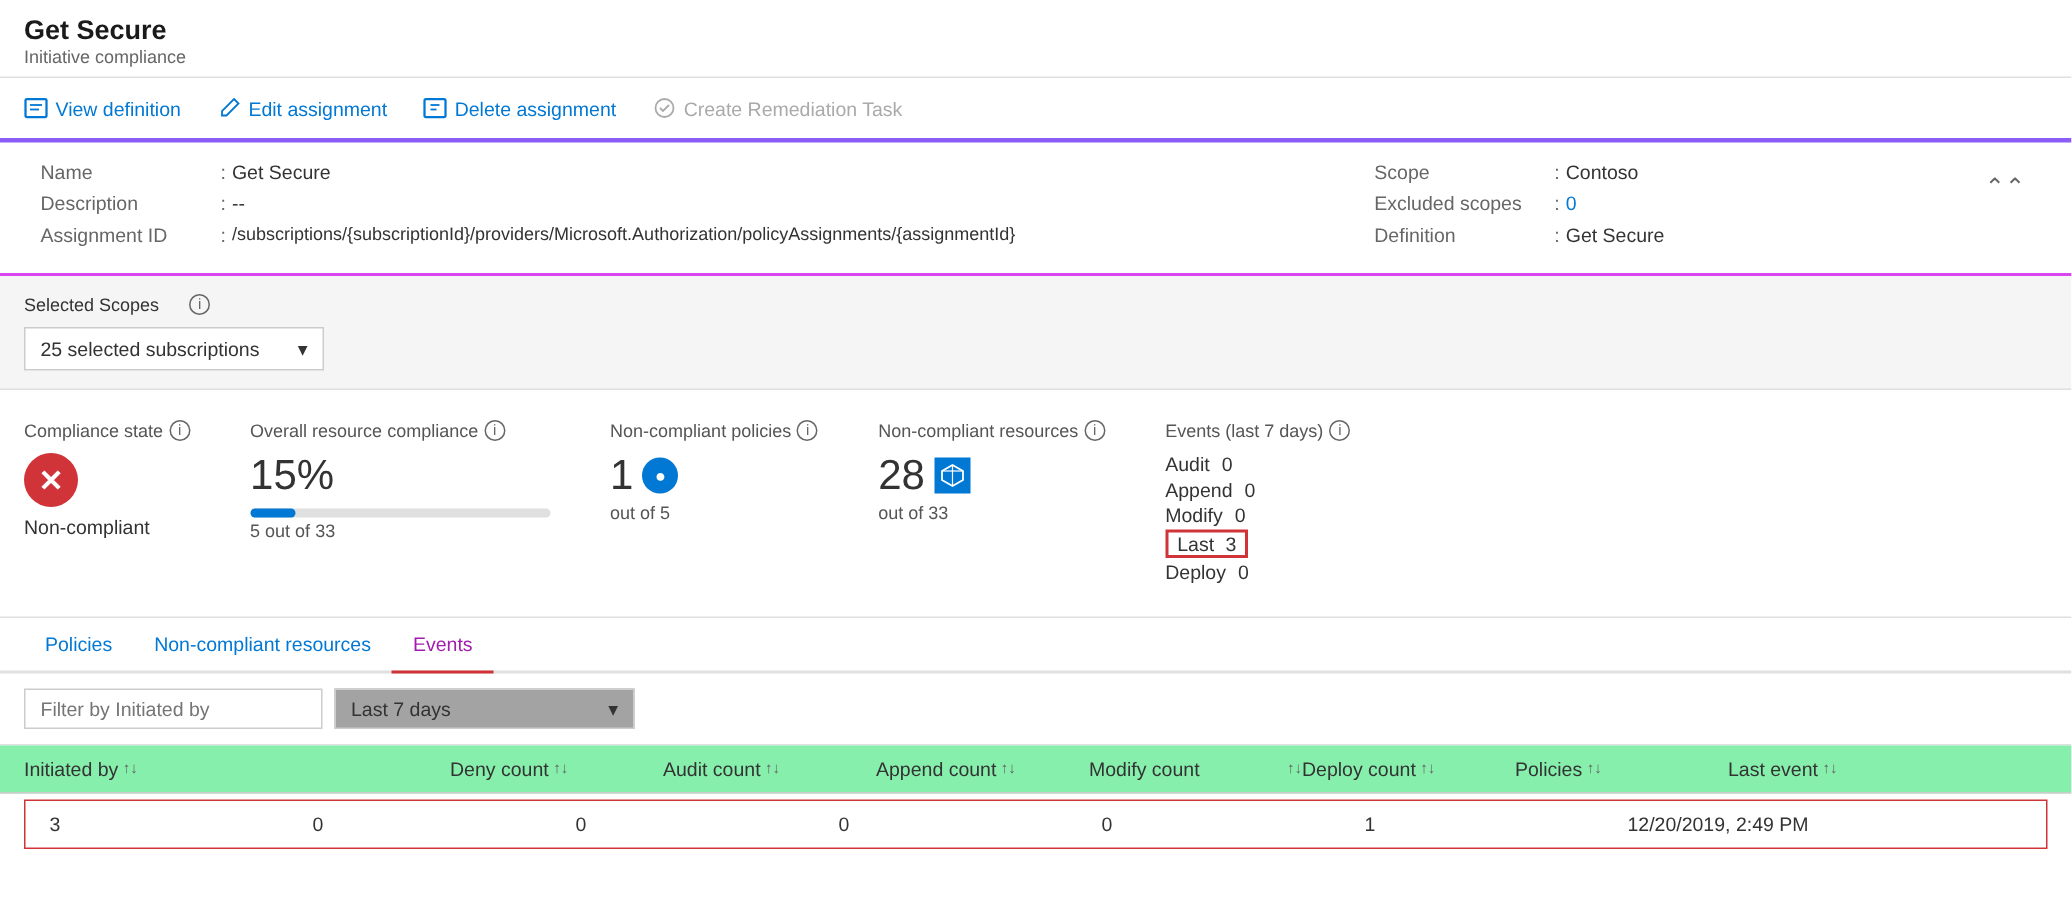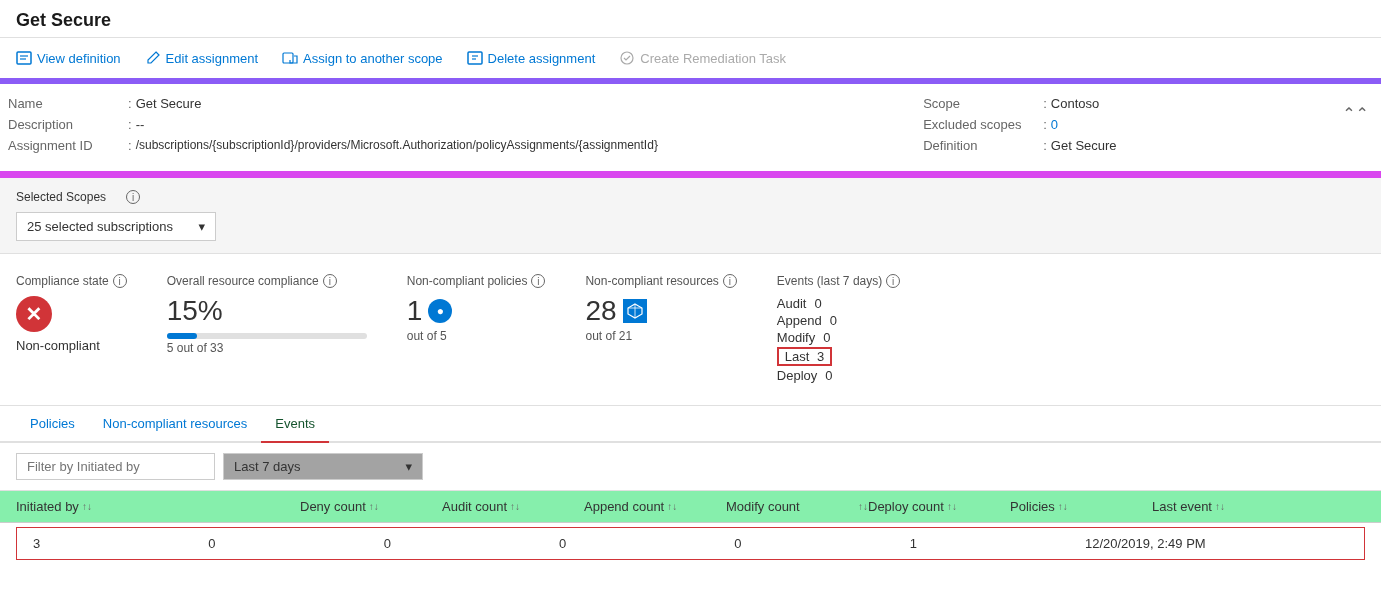--- a/index.html
+++ b/index.html
@@ -2,25 +2,25 @@
 <html><head>
   <meta charset="utf-8">
   <style>
     * { box-sizing: border-box; margin: 0; padding: 0; }
     body { font-family: 'Segoe UI', Arial, sans-serif; font-size: 13px; color: #333; background: #fff; }
 
     .page-header { padding: 10px 16px 6px; border-bottom: 1px solid #e0e0e0; }
     .page-title { font-size: 18px; font-weight: 600; color: #1a1a1a; }
     .page-subtitle { font-size: 12px; color: #666; }
 
-    .toolbar { display: flex; align-items: flex-start; gap: 24px; padding: 8px 16px; border-bottom: 6px solid #8b5cf6; }
+    .toolbar { display: flex; align-items: flex-start; gap: 24px; padding: 8px 16px; border-bottom: 3px solid #8b5cf6; }
     .toolbar-btn { display: flex; align-items: center; gap: 5px; background: none; border: none; cursor: pointer; color: #0078d4; font-size: 13px; padding: 4px 0; }
     .toolbar-btn.disabled { color: #aaa; cursor: default; }
 
-    .meta-section { display: flex; padding: 12px 8px; border-bottom: 7px solid #d946ef; gap: 15px; }
+    .meta-section { display: flex; padding: 12px 27px; border-bottom: 2px solid #d946ef; gap: 3px; }
     .meta-left { flex: 1; }
     .meta-right { flex: 0 0 400px; }
     .meta-row { display: flex; margin-bottom: 6px; font-size: 13px; }
     .meta-label { color: #666; min-width: 120px; }
     .meta-value { color: #333; }
     .collapse-btn { display: flex; justify-content: center; padding: 4px; cursor: pointer; color: #666; font-size: 16px; }
 
     .scope-section { background: #f5f5f5; padding: 12px 16px; border-bottom: 1px solid #e0e0e0; }
     .scope-label { font-size: 12px; color: #333; margin-bottom: 8px; display: flex; align-items: center; gap: 20px; }
     .scope-dropdown { display: flex; align-items: center; justify-content: space-between; background: #fff; border: 1px solid #ccc; padding: 6px 10px; width: 200px; cursor: pointer; font-size: 13px; }
@@ -35,21 +35,21 @@
     .progress-bar-fill { height: 100%; background: #0078d4; border-radius: 3px; }
 
     .policy-icon { width: 24px; height: 24px; border-radius: 50%; background: #0078d4; display: inline-flex; align-items: center; justify-content: center; color: white; font-size: 12px; }
 
     .events-sidebar { }
     .events-line { display: flex; align-items: center; gap: 8px; font-size: 13px; margin-bottom: 2px; }
     .deny-box { border: 2px solid #d13438; padding: 0 6px; color: #333; display: inline-block; }
 
     .tabs-section { display: flex; align-items: center; gap: 0; padding: 0 16px; border-bottom: 2px solid #e0e0e0; }
     .tab { padding: 10px 14px; cursor: pointer; font-size: 13px; color: #0078d4; border: none; background: none; }
-    .tab.active { color: #14532d; border-bottom: 2px solid #d13438; margin-bottom: -2px; font-weight: 400; }
+    .tab.active { color: #a21caf; border-bottom: 2px solid #d13438; margin-bottom: -2px; font-weight: 400; }
 
     .filter-section { display: flex; align-items: center; gap: 8px; padding: 10px 16px; border-bottom: 1px solid #e0e0e0; }
     .filter-input { border: 1px solid #ccc; padding: 5px 10px; font-size: 13px; width: 199px; color: #999; }
     .filter-dropdown { display: flex; align-items: center; justify-content: space-between; border: 1px solid #ccc; padding: 5px 10px; font-size: 13px; width: 200px; cursor: pointer; background: #a3a3a3; }
 
     .table-section { width: 100%; }
     .table-header { display: flex; background: #86efac; border-bottom: 1px solid #ccc; padding: 8px 16px; font-size: 13px; font-weight: 400; color: #333; }
     .table-row { display: flex; padding: 8px 16px; font-size: 13px; border: 1.5px solid #d13438; margin: 4px 16px; }
     .col-initiated { flex: 2; }
     .col-deny { flex: 1; }
@@ -65,46 +65,40 @@
 
     .link-blue { color: #0078d4; text-decoration: none; cursor: pointer; }
 
     .info-icon { display: inline-flex; width: 14px; height: 14px; border-radius: 50%; border: 1px solid #666; align-items: center; justify-content: center; font-size: 10px; color: #666; cursor: default; }
   </style>
 </head>
 <body>
 
 <div class="page-header">
   <div class="page-title">Get Secure</div>
+  <div class="page-subtitle">Initiative compliance</div>
 </div>
 
 <div class="toolbar">
   <button class="toolbar-btn">
     <svg width="16" height="16" viewBox="0 0 16 16" fill="none">
       <rect x="1" y="2" width="14" height="12" rx="1" stroke="#0078d4" stroke-width="1.5" fill="none"></rect>
       <line x1="4" y1="6" x2="12" y2="6" stroke="#0078d4" stroke-width="1.2"></line>
       <line x1="4" y1="9" x2="10" y2="9" stroke="#0078d4" stroke-width="1.2"></line>
     </svg>
     <span>View definition</span>
   </button>
   <button class="toolbar-btn">
     <svg width="16" height="16" viewBox="0 0 16 16" fill="none">
       <path d="M11 2l3 3-8 8H3v-3l8-8z" stroke="#0078d4" stroke-width="1.2" fill="none"></path>
     </svg>
     <span>Edit assignment</span>
   </button>
   <button class="toolbar-btn">
     <svg width="16" height="16" viewBox="0 0 16 16" fill="none">
-      <rect x="1" y="3" width="10" height="10" rx="1" stroke="#0078d4" stroke-width="1.2" fill="none"></rect>
-      <path d="M12 6h3v7h-7v-3" stroke="#0078d4" stroke-width="1.2" fill="none"></path>
-    </svg>
-    <span>Assign to another scope</span>
-  </button>
-  <button class="toolbar-btn">
-    <svg width="16" height="16" viewBox="0 0 16 16" fill="none">
       <rect x="1" y="2" width="14" height="12" rx="1" stroke="#0078d4" stroke-width="1.5" fill="none"></rect>
       <line x1="5" y1="6" x2="11" y2="6" stroke="#0078d4" stroke-width="1.2"></line>
       <line x1="5" y1="9" x2="9" y2="9" stroke="#0078d4" stroke-width="1.2"></line>
     </svg>
     <span>Delete assignment</span>
   </button>
   <button class="toolbar-btn disabled">
     <svg width="16" height="16" viewBox="0 0 16 16" fill="none">
       <circle cx="8" cy="8" r="6" stroke="#aaa" stroke-width="1.2" fill="none"></circle>
       <path d="M5 8l2 2 4-4" stroke="#aaa" stroke-width="1.2" fill="none"></path>
@@ -207,21 +201,21 @@
     <div style="display:flex; align-items:center; gap:6px;">
       <div class="stat-value">28</div>
       <div style="width:24px;height:24px;background:#0078d4;display:inline-flex;align-items:center;justify-content:center;">
         <svg width="18" height="18" viewBox="0 0 18 18" fill="none">
             <polygon points="9,2 16,6 16,12 9,16 2,12 2,6" stroke="white" stroke-width="1.2" fill="#0078d4"></polygon>
             <line x1="9" y1="2" x2="9" y2="16" stroke="white" stroke-width="0.8"></line>
             <line x1="2" y1="6" x2="16" y2="6" stroke="white" stroke-width="0.8"></line>
           </svg>
       </div>
     </div>
-    <div class="stat-sub">out of 21</div>
+    <div class="stat-sub">out of 33</div>
   </div>
 
   <div class="stat-block events-sidebar">
     <div class="stat-title">
       <span>Events (last 7 days)</span>
       <span class="info-icon">i</span>
     </div>
     <div class="events-line">
       <span>Audit</span>
       <span>0</span>

